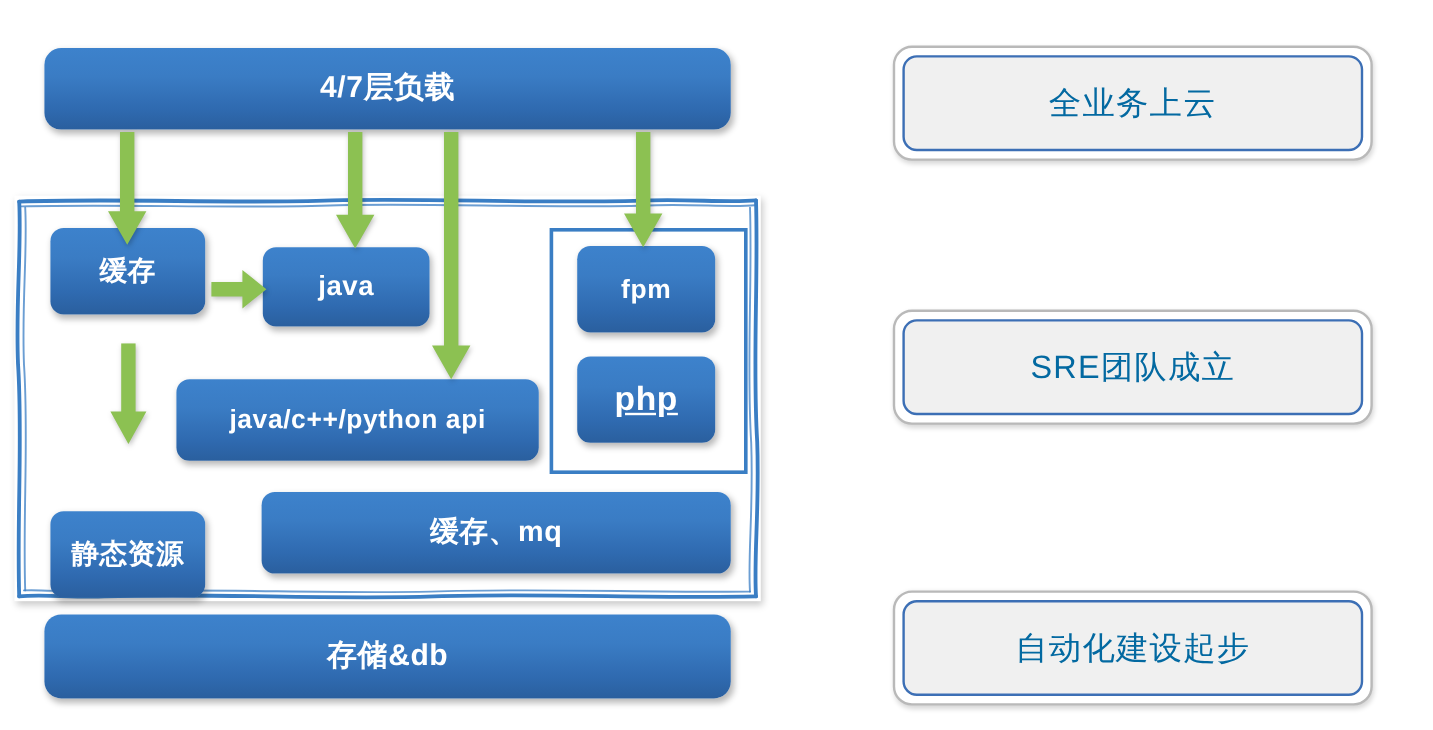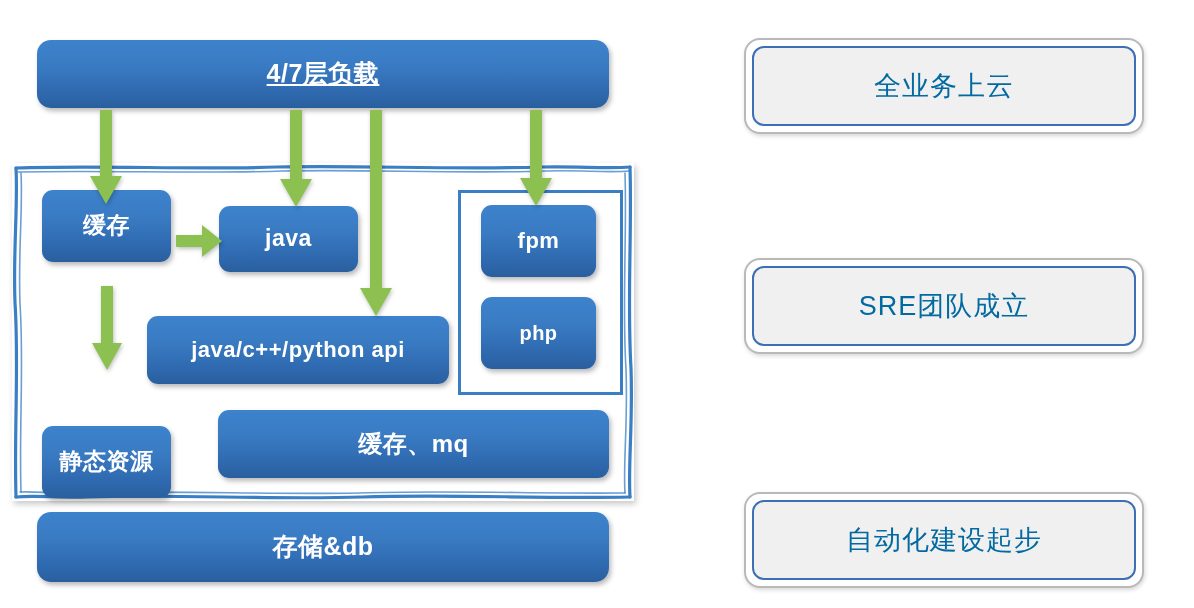--- a/index.html
+++ b/index.html
@@ -91,21 +91,21 @@
     font-size: 27px;
     letter-spacing: 1px;
     white-space: nowrap;
   }
 </style>
 </head>
 <body>
 
 <div id="canvas">
 
-  <div class="bluebox" style="left:37px; top:40px; width:572px; height:68px; font-size:25px;text-decoration:underline;">4/7层负载</div>
+  <div class="bluebox" style="left:37px; top:40px; width:572px; height:68px; font-size:25px;">4/7层负载</div>
 
   <div id="sketch-container">
     <svg width="622" height="338" viewBox="0 0 622 338" aria-hidden="true">
       <g fill="none" stroke="#3a7ec4" stroke-linecap="round">
 
         <path d="M4,5 C90,2 180,7 265,4 C350,2 440,7 530,4 C565,3 595,6 618,4" stroke-width="3.2"></path>
         <path d="M6,9 C95,7 185,11 270,8 C355,6 445,11 535,8 C568,7 598,10 617,8" stroke-width="1.6" opacity="0.75"></path>
 
         <path d="M618,4 C620,70 615,140 619,205 C621,260 616,300 618,334" stroke-width="3.2"></path>
         <path d="M613,10 C615,72 610,142 614,206 C616,261 611,300 613,330" stroke-width="1.6" opacity="0.75"></path>
@@ -116,21 +116,21 @@
         <path d="M4,334 C2,268 7,200 3,140 C1,88 6,44 4,5" stroke-width="3.2"></path>
         <path d="M9,329 C7,266 12,200 8,141 C6,90 11,46 9,10" stroke-width="1.6" opacity="0.75"></path>
       </g>
     </svg>
   </div>
 
   <div id="fpm-php-group"></div>
 
   <div class="bluebox sm" style="left:481px; top:205px; width:115px; height:72px; font-size:22px;">fpm</div>
 
-  <div class="bluebox sm" style="left:481px; top:297px; width:115px; height:72px; font-size:20px;">php</div>
+  <div class="bluebox sm" style="left:481px; top:297px; width:115px; height:72px; font-size:28px;text-decoration:underline;">php</div>
 
   <div class="bluebox sm" style="left:42px; top:190px; width:129px; height:72px; font-size:23px;">缓存</div>
 
   <div class="bluebox sm" style="left:219px; top:206px; width:139px; height:66px; font-size:23px;">java</div>
 
   <div class="bluebox sm" style="left:147px; top:316px; width:302px; height:68px; font-size:22px;">java/c++/python api</div>
 
   <div class="bluebox sm" style="left:42px; top:426px; width:129px; height:72px; font-size:23px;">静态资源</div>
 
   <div class="bluebox sm" style="left:218px; top:410px; width:391px; height:68px; font-size:24px;">缓存、mq</div>

